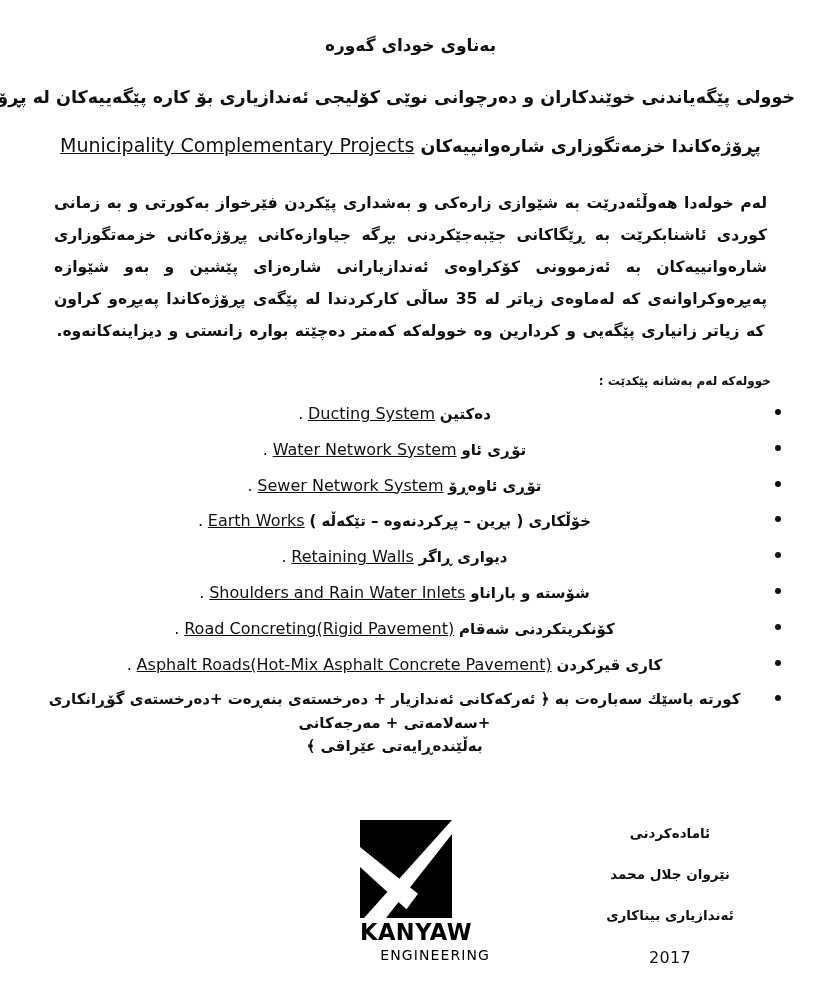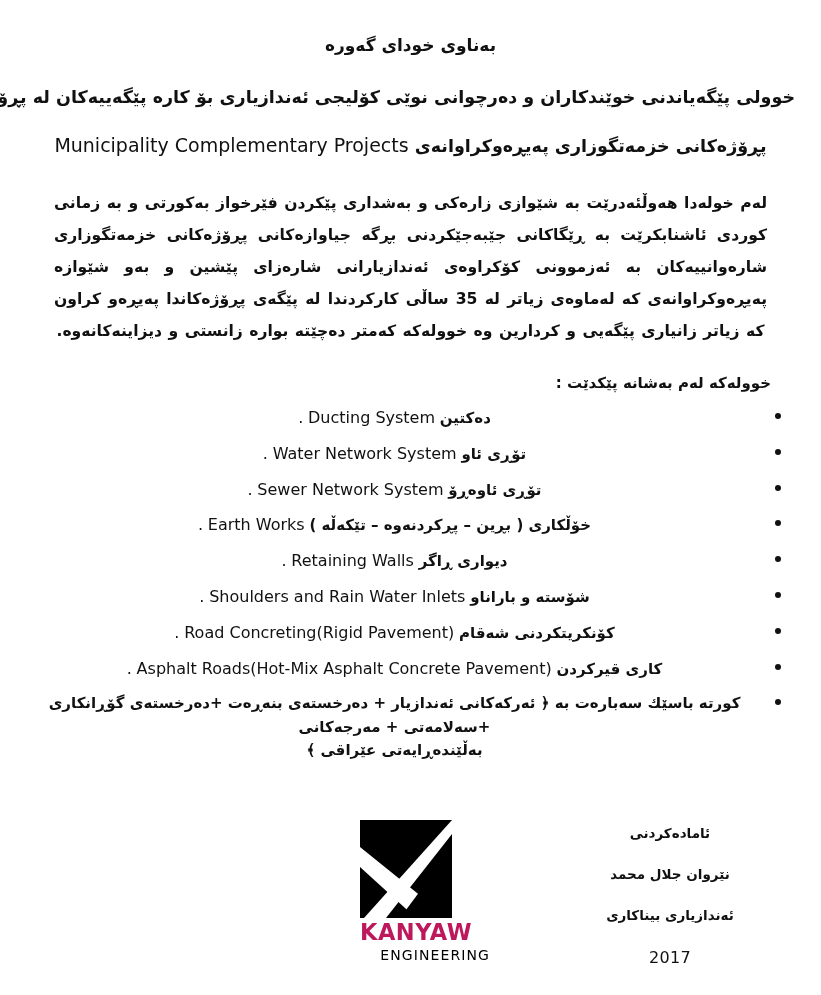--- a/index.html
+++ b/index.html
@@ -66,21 +66,21 @@
     font-weight:700;
     line-height:2.05;
     margin:30px 28px 0 28px;
     word-spacing:1px;
   }
 
   
   .list-intro{
     direction:rtl;
     text-align:right;
-    font-size:15px;
+    font-size:12px;
     font-weight:700;
     margin:26px 24px 0 0;
   }
 
   
   ul.topics{
     direction:rtl;
     list-style:none;
     margin:14px 32px 0 0;
     padding:0;
@@ -108,20 +108,21 @@
     font-weight:700;
     direction:rtl;
     unicode-bidi:embed;
   }
   .en{
     font-weight:400;
     font-size:16px;
     direction:ltr;
     unicode-bidi:embed;
     font-family:"DejaVu Sans","Liberation Sans",sans-serif;
+    text-decoration:underline;
   }
   .dot-en{
     font-size:16px;
   }
   li.wide{
     font-size:14.2px;
     line-height:1.75;
     font-weight:700;
     text-align:center;
   }
@@ -171,21 +172,21 @@
     height:98px;
     display:block;
   }
   .logo-name{
     font-family:"DejaVu Sans","Liberation Sans",sans-serif;
     font-weight:700;
     font-size:22.5px;
     letter-spacing:.5px;
     line-height:1;
     margin-top:3px;
-    color:#be185d;
+    color:#000000;
     direction:ltr;
     text-align:left;
   }
   .logo-sub{
     font-family:"DejaVu Sans","Liberation Sans",sans-serif;
     font-weight:400;
     font-size:14px;
     letter-spacing:1.1px;
     line-height:1;
     margin-top:4px;
@@ -197,21 +198,21 @@
 </head>
 <body>
 
 <div class="page">
 
   <div class="basmala">بەناوی خودای گەورە</div>
 
   <div class="title-ku">خوولی پێگەیاندنی خوێندکاران و دەرچوانی نوێی کۆلیجی ئەندازیاری بۆ کارە پێگەییەکان لە  پڕۆژەکاندا</div>
 
   <div class="title-mixed">
-    <span class="ku">پڕۆژەکانی خزمەتگوزاری  پەیڕەوکراوانەی</span>
+    <span class="ku">پڕۆژەکاندا خزمەتگوزاری  شارەوانییەکان</span>
     <span class="en">Municipality Complementary Projects</span>
   </div>
 
   <p class="body-par">لەم خولەدا هەوڵئەدرێت بە شێوازی زارەکی و بەشداری پێکردن فێرخواز بەکورتی  و بە زمانی کوردی ئاشنابکرێت بە ڕێگاکانی جێبەجێکردنی بڕگە جیاوازەکانی پڕۆژەکانی خزمەتگوزاری  شارەوانییەکان بە ئەزموونی کۆکراوەی ئەندازیارانی شارەزای پێشین و بەو شێوازە پەیڕەوکراوانەی کە لەماوەی زیاتر لە 35 ساڵی کارکردندا لە پێگەی پڕۆژەکاندا پەیڕەو کراون کە زیاتر زانیاری  پێگەیی و کردارین وە  خوولەکە کەمتر دەچێتە بوارە زانستی و دیزاینەکانەوە.</p>
 
   <div class="list-intro">خوولەکە لەم بەشانە پێکدێت :</div>
 
   <ul class="topics">
     <li>
       <span class="bullet"></span>

